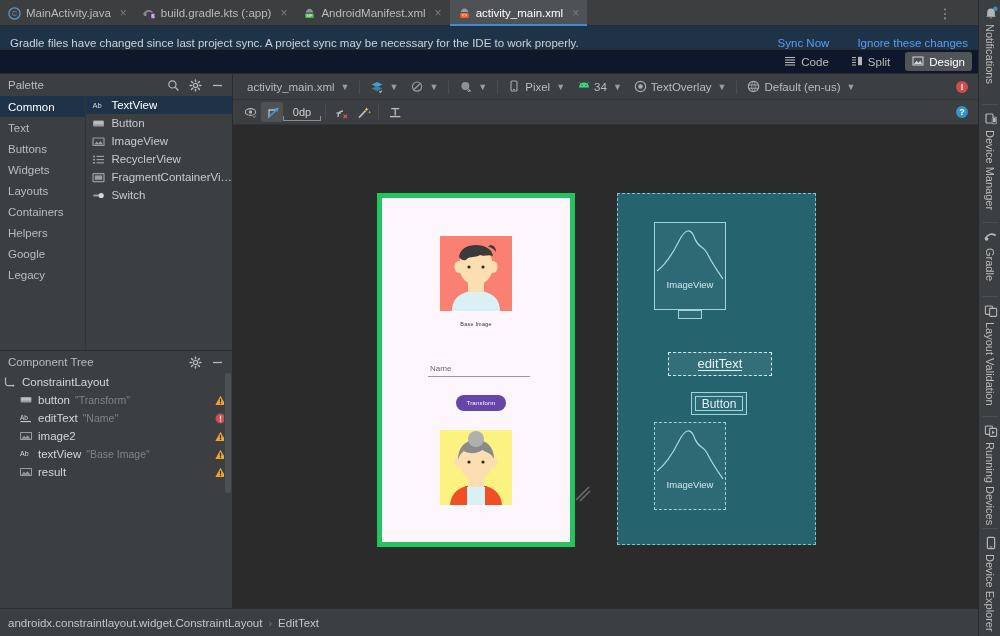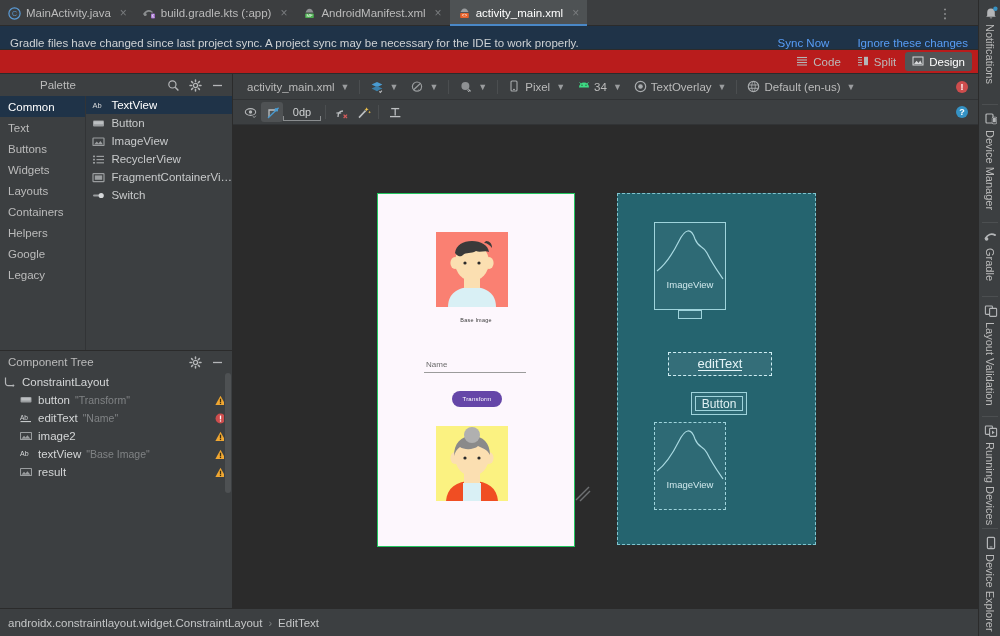--- a/index.html
+++ b/index.html
@@ -45,35 +45,35 @@
     background: #1f3348; border-bottom: 1px solid #2b2b2b;
     display: flex; align-items: flex-end; padding: 0 10px;
     font-size: 11.5px; color: #cfd2d4;
   }
   #banner .blinks { margin-left: auto; display: flex; gap: 28px; }
   #banner .blinks a { color: #589df6; text-decoration: none; }
 
   
   #modebar {
     position: absolute; left: 0; top: 50px; width: 978px; height: 24px;
-    background: #b91c1c; border-bottom: 1px solid #2b2b2b;
+    background: #0f172a; border-bottom: 1px solid #2b2b2b;
     display: flex; align-items: center; justify-content: flex-end;
-    padding-right: 6px; gap: 2px; padding-left: 11px;
+    padding-right: 6px; gap: 8px; padding-left: 11px;
   }
   .modebtn {
     display: flex; align-items: center; gap: 4px;
     height: 19px; padding: 0 7px; border-radius: 3px;
     font-size: 11.5px; color: #bbbbbb;
   }
   .modebtn.active { background: #515456; color: #ffffff; }
 
   
   #palette-panel {
     position: absolute; left: 0; top: 74px; width: 233px; height: 276px;
-    background: #3c3f41; border-right: 1px solid #2b2b2b; padding-left: 32px;
+    background: #3c3f41; border-right: 1px solid #2b2b2b;
   }
   .panel-header {
     height: 22px; display: flex; align-items: center;
     padding-left: 8px; font-size: 11.5px; color: #bbbbbb;
     background: #3c3f41;
   }
   .panel-header .ph-tools {
     margin-left: auto; display: flex; align-items: center; gap: 9px;
     padding-right: 8px;
   }
@@ -165,21 +165,21 @@
 
   
   #surface {
     position: absolute; left: 233px; top: 125px; width: 745px; height: 483px;
     background: #2b2b2b; overflow: hidden;
   }
 
   
   #render-device {
     position: absolute; left: 144px; top: 68px; width: 198px; height: 354px;
-    background: #fdf7fd; border: 1px solid #22c55e;
+    background: #fdf7fd; border: 5px solid #22c55e;
   }
   #render-inner { position: absolute; inset: 0; background: #fdf7fd; }
 
   .img-base {
     position: absolute; left: 58px; top: 38px; width: 72px; height: 75px;
     background: #fa8072; overflow: hidden;
   }
   .img-result {
     position: absolute; left: 58px; top: 232px; width: 72px; height: 75px;
     background: #fbf281; overflow: hidden;

